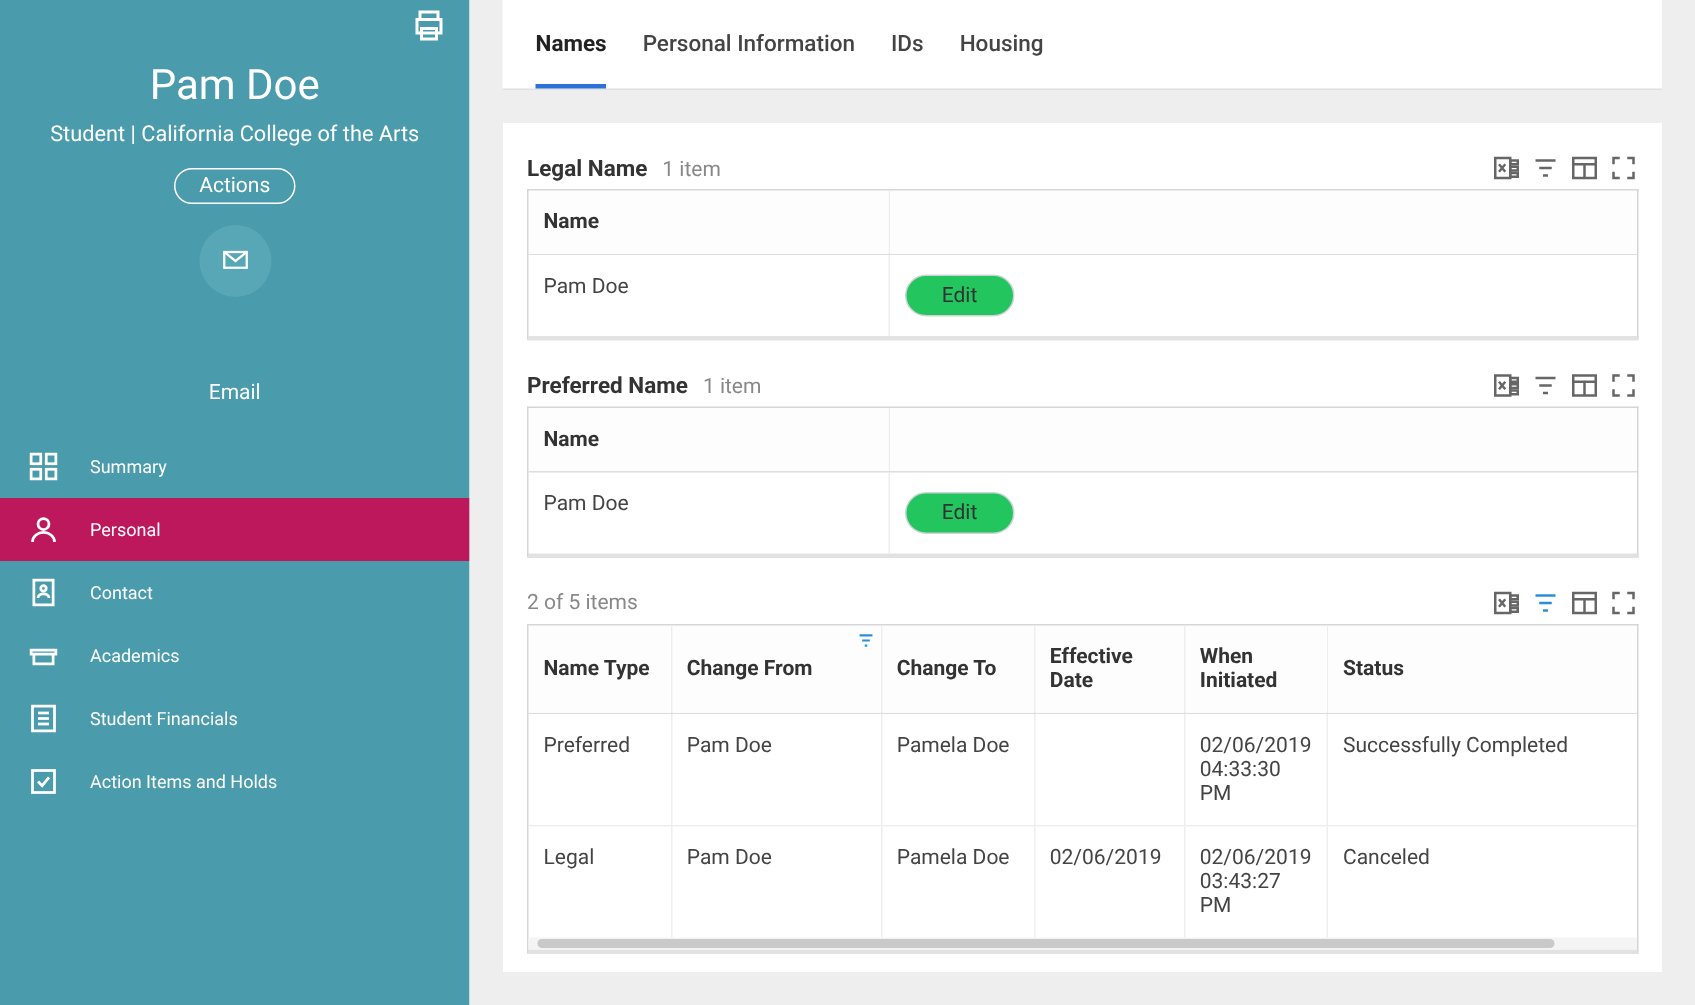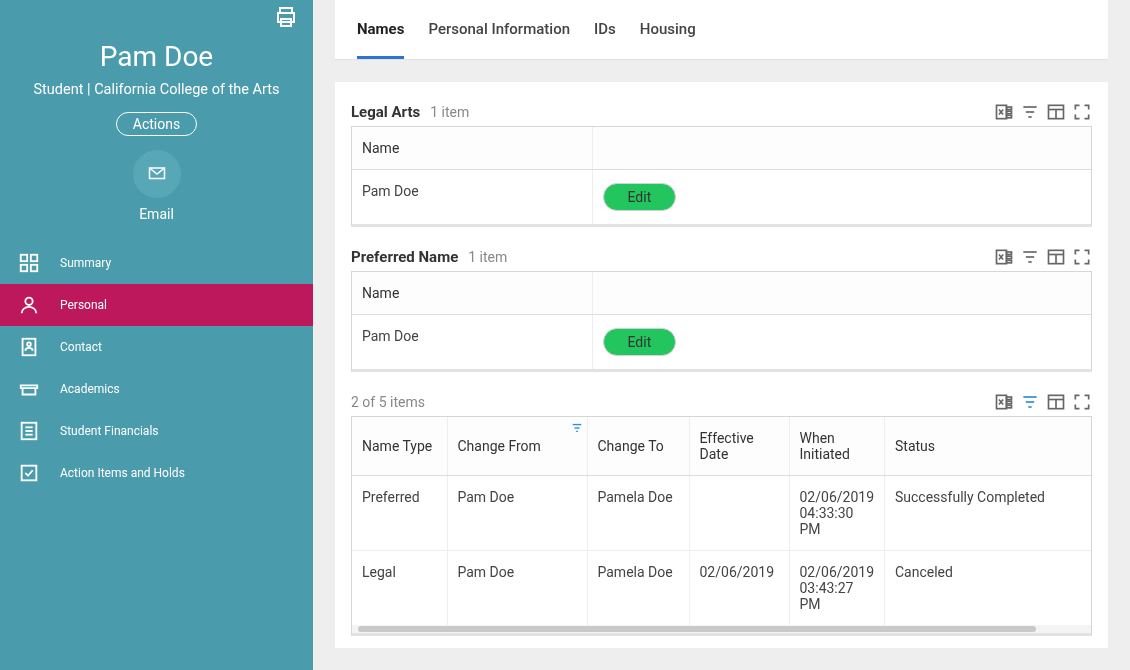--- a/index.html
+++ b/index.html
@@ -47,20 +47,21 @@
     border-radius: 14px;
     padding: 3px 16px;
     font-size: 14px;
     cursor: pointer;
   }
   .email-icon-wrap {
     margin-top: 14px;
     display: flex;
     flex-direction: column;
     align-items: center;
+    gap: 48px;
   }
   .email-circle {
     width: 48px;
     height: 48px;
     border-radius: 50%;
     background: #58a7b7;
     display: flex;
     align-items: center;
     justify-content: center;
     cursor: pointer;
@@ -168,21 +169,21 @@
     border: 1px solid #d6d6d6;
     border-bottom: 3px solid #e2e2e2;
   }
   table {
     width: 100%;
     border-collapse: collapse;
   }
   th {
     text-align: left;
     font-size: 14px;
-    font-weight: 400;
+    font-weight: 700;
     color: #333;
     padding: 13px 10px;
     border-bottom: 1px solid #ddd;
     border-right: 1px solid #eee;
     background: #fdfdfd;
     position: relative;
   }
   th:last-child, td:last-child { border-right: none; }
   td {
     font-size: 14px;
@@ -324,21 +325,21 @@
     <div class="tab">Personal Information</div>
     <div class="tab">IDs</div>
     <div class="tab">Housing</div>
   </div>
 
   <div class="content">
 
     <div class="section">
       <div class="section-header">
         <div class="section-title-wrap">
-          <span class="section-title">Legal Arts</span>
+          <span class="section-title">Legal Name</span>
           <span class="section-count">1 item</span>
         </div>
         <div class="toolbar">
           <span class="tool-icon">
               <svg viewBox="0 0 24 24" width="20" height="20" fill="none" stroke="#666" stroke-width="2">
                 <rect x="3" y="4" width="12" height="16"></rect>
                 <path d="M6 9l5 6M11 9l-5 6"></path>
                 <rect x="15" y="6" width="6" height="3"></rect>
                 <rect x="15" y="11" width="6" height="3"></rect>
                 <rect x="15" y="16" width="6" height="3"></rect>

